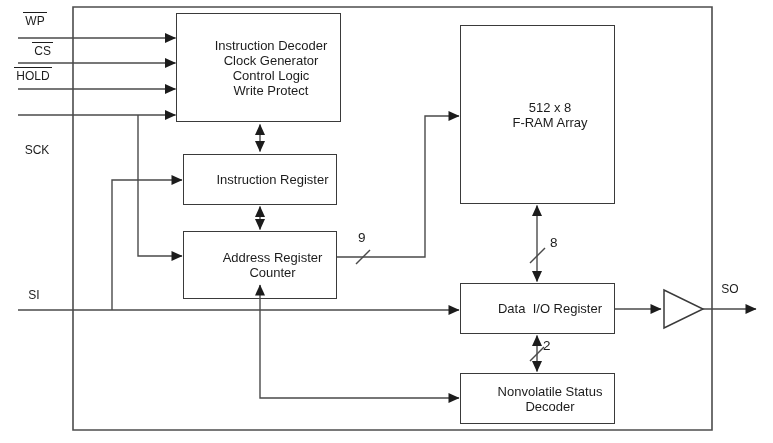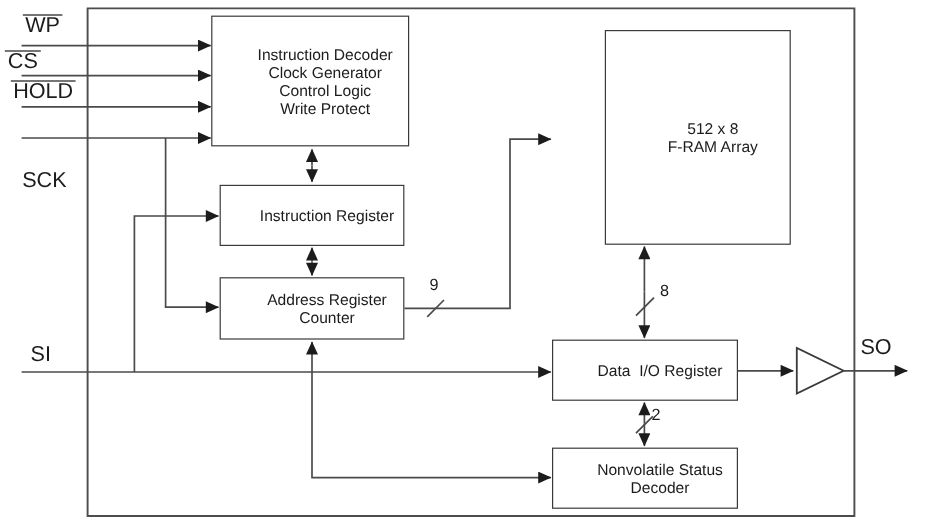--- a/index.html
+++ b/index.html
@@ -23,21 +23,21 @@
     justify-content: center;
     text-align: center;
     font-size: 13px;
     line-height: 15px;
     z-index: 1;
     padding-left: 25px;
   }
   .blk span { white-space: pre-wrap; }
   .sig {
     position: absolute;
-    font-size: 18px;
+    font-size: 12px;
     line-height: 16px;
     text-align: center;
     z-index: 3;
   }
   .sig .ov {
     display: inline-block;
     border-top: 1.6px solid #1c1c1c;
     padding: 0 2px 0 2px;
   }
   .busnum {
@@ -111,43 +111,43 @@
     <span>Instruction Decoder</span>
     <span>Clock Generator</span>
     <span>Control Logic</span>
     <span>Write Protect</span>
   </div>
 
   <div class="blk" style="left:183px; top:154px; width:154px; height:51px;">
     <span>Instruction Register</span>
   </div>
 
-  <div class="blk" style="left:183px; top:231px; width:154px; height:52px;">
+  <div class="blk" style="left:183px; top:231px; width:154px; height:68px;">
     <span>Address Register</span>
     <span>Counter</span>
   </div>
 
-  <div class="blk" style="left:460px; top:25px; width:155px; height:179px;margin-left:44px;">
+  <div class="blk" style="left:460px; top:25px; width:155px; height:179px;">
     <span>512 x 8</span>
     <span>F-RAM Array</span>
   </div>
 
   <div class="blk" style="left:460px; top:283px; width:155px; height:51px;">
     <span>Data  I/O Register</span>
   </div>
 
   <div class="blk" style="left:460px; top:373px; width:155px; height:51px;">
     <span>Nonvolatile Status</span>
     <span>Decoder</span>
   </div>
 
   <div class="sig" style="left:19px; top:12px; width:32px;">
     <span class="ov">WP</span>
   </div>
-  <div class="sig" style="left:4px; top:42px; width:30px;">
+  <div class="sig" style="left:23px; top:42px; width:30px;text-align:right;">
     <span class="ov">CS</span>
   </div>
   <div class="sig" style="left:9px; top:67px; width:48px;">
     <span class="ov">HOLD</span>
   </div>
   <div class="sig" style="left:18px; top:94px; width:38px;margin-top:48px;">
     <span>SCK</span>
   </div>
   <div class="sig" style="left:22px; top:287px; width:24px;">
     <span>SI</span>

